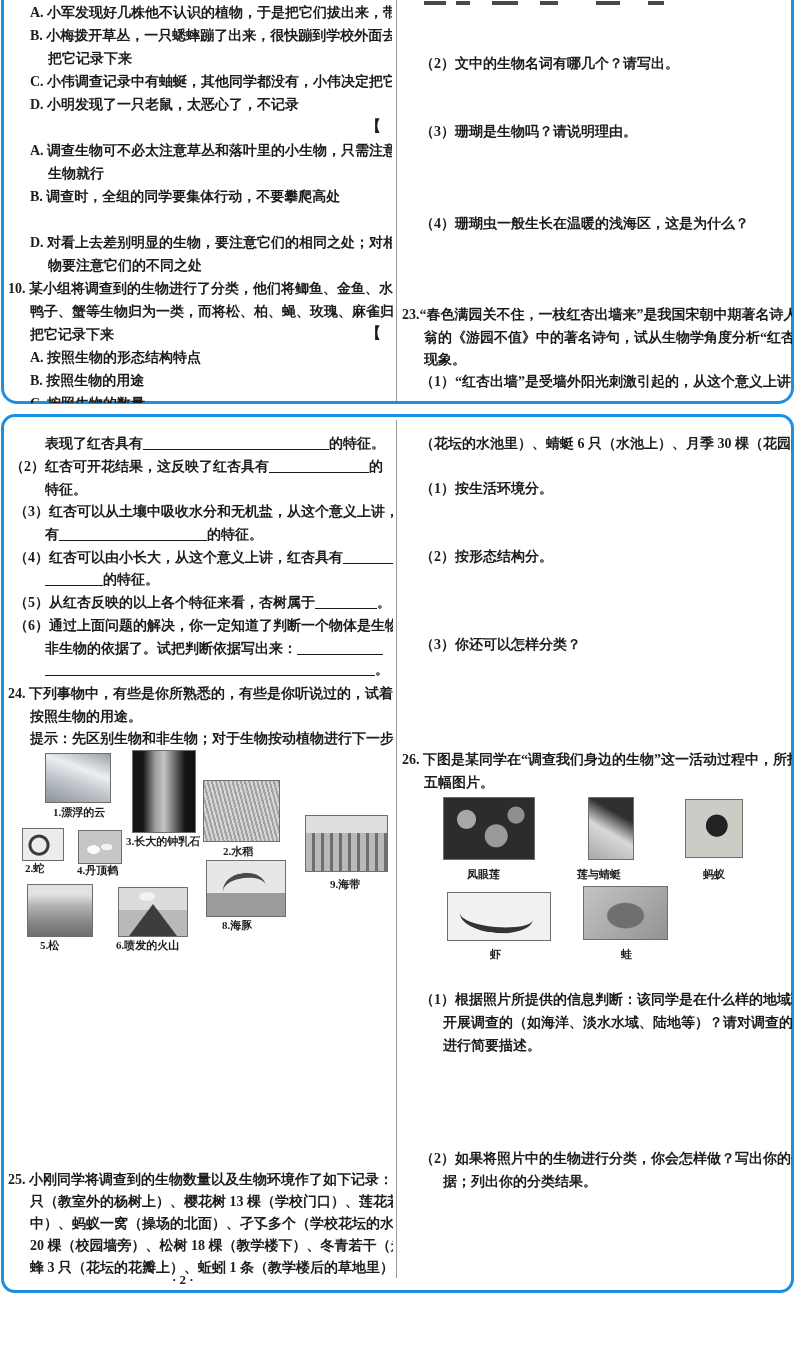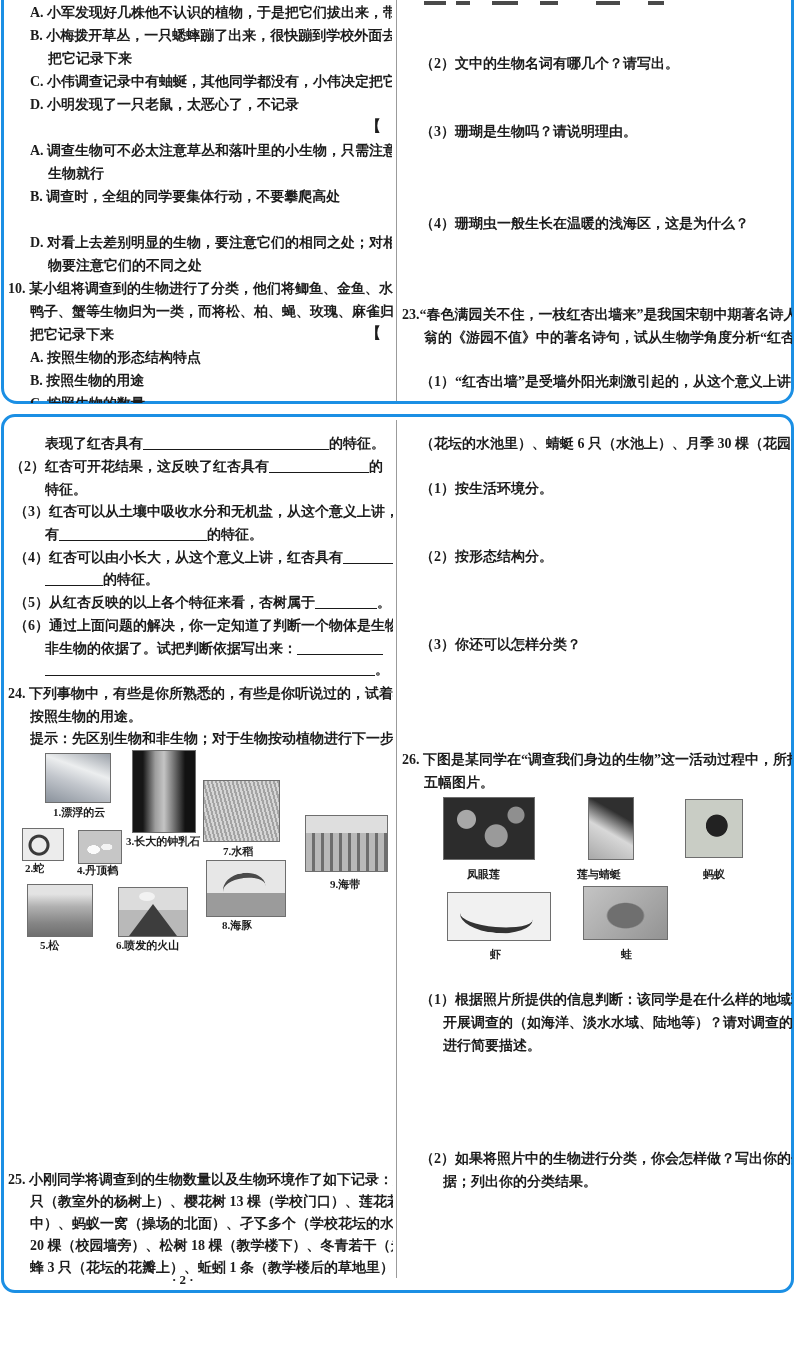--- a/index.html
+++ b/index.html
@@ -80,20 +80,21 @@
   <span class="frag" style="left:492px;width:26px"></span>
   <span class="frag" style="left:540px;width:18px"></span>
   <span class="frag" style="left:596px;width:24px"></span>
   <span class="frag" style="left:648px;width:16px"></span>
 
   <div class="ln" style="left:420px;top:54px;width:370px">（2）文中的生物名词有哪几个？请写出。</div>
   <div class="ln" style="left:420px;top:122px;width:370px">（3）珊瑚是生物吗？请说明理由。</div>
   <div class="ln" style="left:420px;top:214px;width:370px">（4）珊瑚虫一般生长在温暖的浅海区，这是为什么？</div>
   <div class="ln" style="left:402px;top:305px;width:390px">23.“春色满园关不住，一枝红杏出墙来”是我国宋朝中期著名诗人叶绍</div>
   <div class="ln" style="left:424px;top:328px;width:368px">翁的《游园不值》中的著名诗句，试从生物学角度分析“红杏出墙”</div>
+  <div class="ln" style="left:424px;top:350px;width:368px">现象。</div>
   <div class="ln" style="left:420px;top:372px;width:372px">（1）“红杏出墙”是受墙外阳光刺激引起的，从这个意义上讲，该事例</div>
 
   <div class="ln" style="left:45px;top:434px;width:348px">
     <span>表现了红杏具有</span><span class="blank" style="width:186px"></span><span>的特征。</span>
   </div>
   <div class="ln" style="left:10px;top:457px;width:379px">
     <span>（2）红杏可开花结果，这反映了红杏具有</span><span class="blank" style="width:100px"></span><span>的</span>
   </div>
   <div class="ln" style="left:45px;top:480px;width:348px">特征。</div>
   <div class="ln" style="left:14px;top:502px;width:379px">（3）红杏可以从土壤中吸收水分和无机盐，从这个意义上讲，红杏具</div>
@@ -126,21 +127,21 @@
   <div class="cap" style="left:25px;top:862px">2.蛇</div>
   <div class="ph ph-stalactite" style="left:132px;top:750px;width:64px;height:83px"></div>
   <div class="cap" style="left:126px;top:835px">3.长大的钟乳石</div>
   <div class="ph ph-crane" style="left:78px;top:830px;width:44px;height:34px"></div>
   <div class="cap" style="left:77px;top:864px">4.丹顶鹤</div>
   <div class="ph ph-pine" style="left:27px;top:884px;width:66px;height:53px"></div>
   <div class="cap" style="left:40px;top:939px">5.松</div>
   <div class="ph ph-volcano" style="left:118px;top:887px;width:70px;height:50px"></div>
   <div class="cap" style="left:116px;top:939px">6.喷发的火山</div>
   <div class="ph ph-rice" style="left:203px;top:780px;width:77px;height:62px"></div>
-  <div class="cap" style="left:223px;top:845px">7.水稻</div>
+  <div class="cap" style="left:223px;top:845px">2.水稻</div>
   <div class="ph ph-dolphin" style="left:206px;top:860px;width:80px;height:57px"></div>
   <div class="cap" style="left:222px;top:919px">8.海豚</div>
   <div class="ph ph-kelp" style="left:305px;top:815px;width:83px;height:57px"></div>
   <div class="cap" style="left:330px;top:878px">9.海带</div>
 
   <div class="ln" style="left:8px;top:1170px;width:385px">25. 小刚同学将调查到的生物数量以及生物环境作了如下记录：麻雀 5</div>
   <div class="ln" style="left:30px;top:1192px;width:363px">只（教室外的杨树上）、樱花树 13 棵（学校门口）、莲花若干（水池</div>
   <div class="ln" style="left:30px;top:1214px;width:363px">中）、蚂蚁一窝（操场的北面）、孑孓多个（学校花坛的水池中）、杨树</div>
   <div class="ln" style="left:30px;top:1236px;width:363px">20 棵（校园墙旁）、松树 18 棵（教学楼下）、冬青若干（走道两旁）、蜜</div>
   <div class="ln" style="left:30px;top:1258px;width:363px">蜂 3 只（花坛的花瓣上）、蚯蚓 1 条（教学楼后的草地里）、金鱼 8 条</div>

